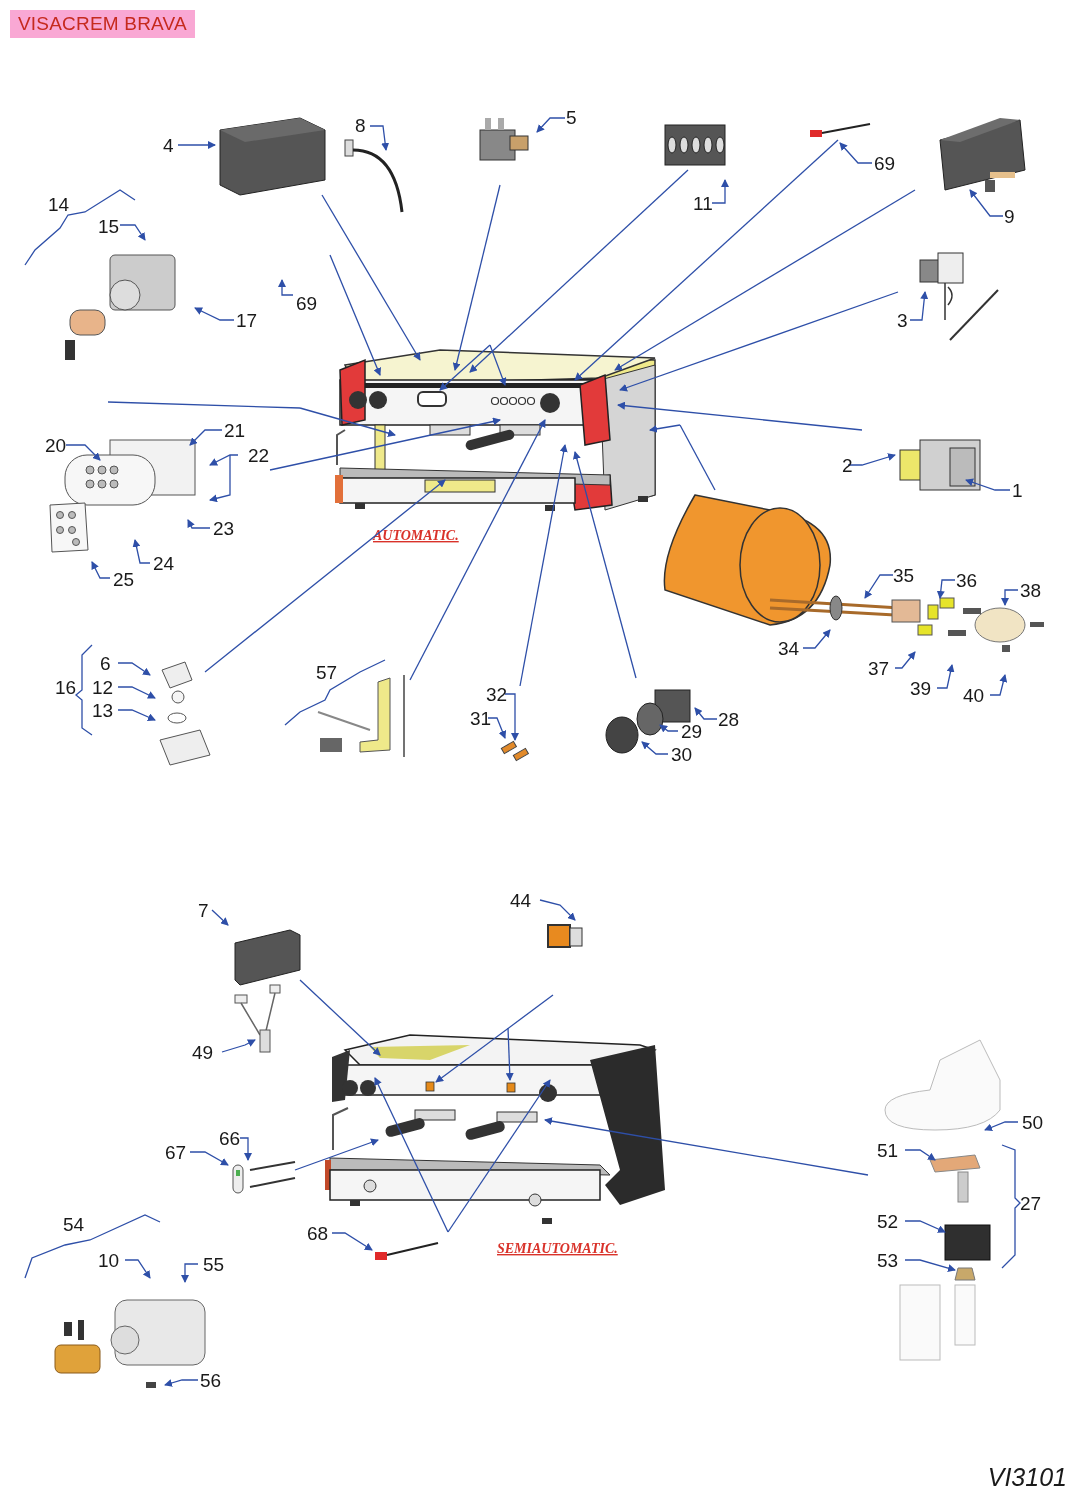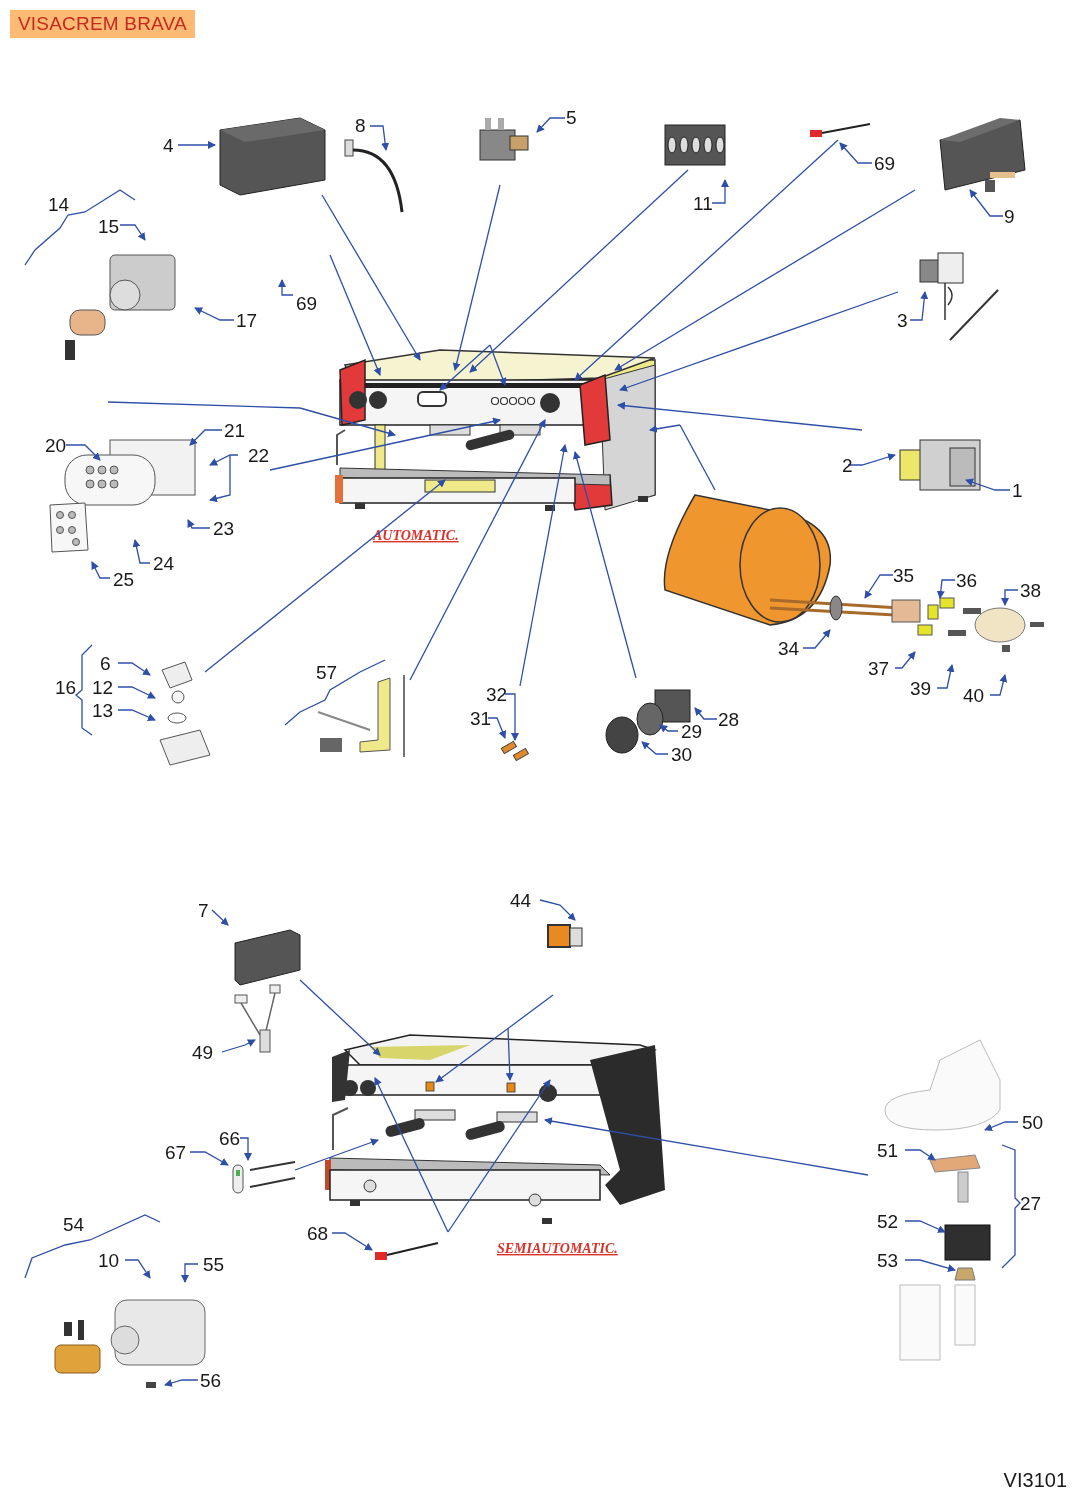--- a/index.html
+++ b/index.html
@@ -1,18 +1,18 @@
 <!DOCTYPE html>
 <html><head>
 <meta charset="utf-8">
 <style>
   html,body{margin:0;padding:0;background:#fff;}
   body{width:1073px;height:1500px;position:relative;overflow:hidden;font-family:"Liberation Sans",sans-serif;}
-  .title-badge{position:absolute;left:10px;top:10px;height:28px;padding:0 8px;background:#fdba74;color:#c62a1e;font-size:19px;line-height:28px;letter-spacing:0.2px;}
-  .doc-code{position:absolute;right:6px;bottom:8px;font-size:20px;color:#1a1a1a;}
+  .title-badge{position:absolute;left:10px;top:10px;height:28px;padding:0 8px;background:#f9a8d4;color:#c62a1e;font-size:19px;line-height:28px;letter-spacing:0.2px;}
+  .doc-code{position:absolute;right:6px;bottom:8px;font-size:25px;color:#1a1a1a;font-style:italic;}
   svg#diagram{position:absolute;left:0;top:0;}
   .lbl{font-family:"Liberation Sans",sans-serif;font-size:19px;fill:#1a1a1a;}
   .variant{font-family:"Liberation Serif",serif;font-style:italic;font-weight:bold;fill:#d9322a;text-decoration:underline;}
 </style>
 </head>
 <body>
 
 <div class="title-badge">VISACREM BRAVA</div>
 <div class="doc-code">VI3101</div>
 

